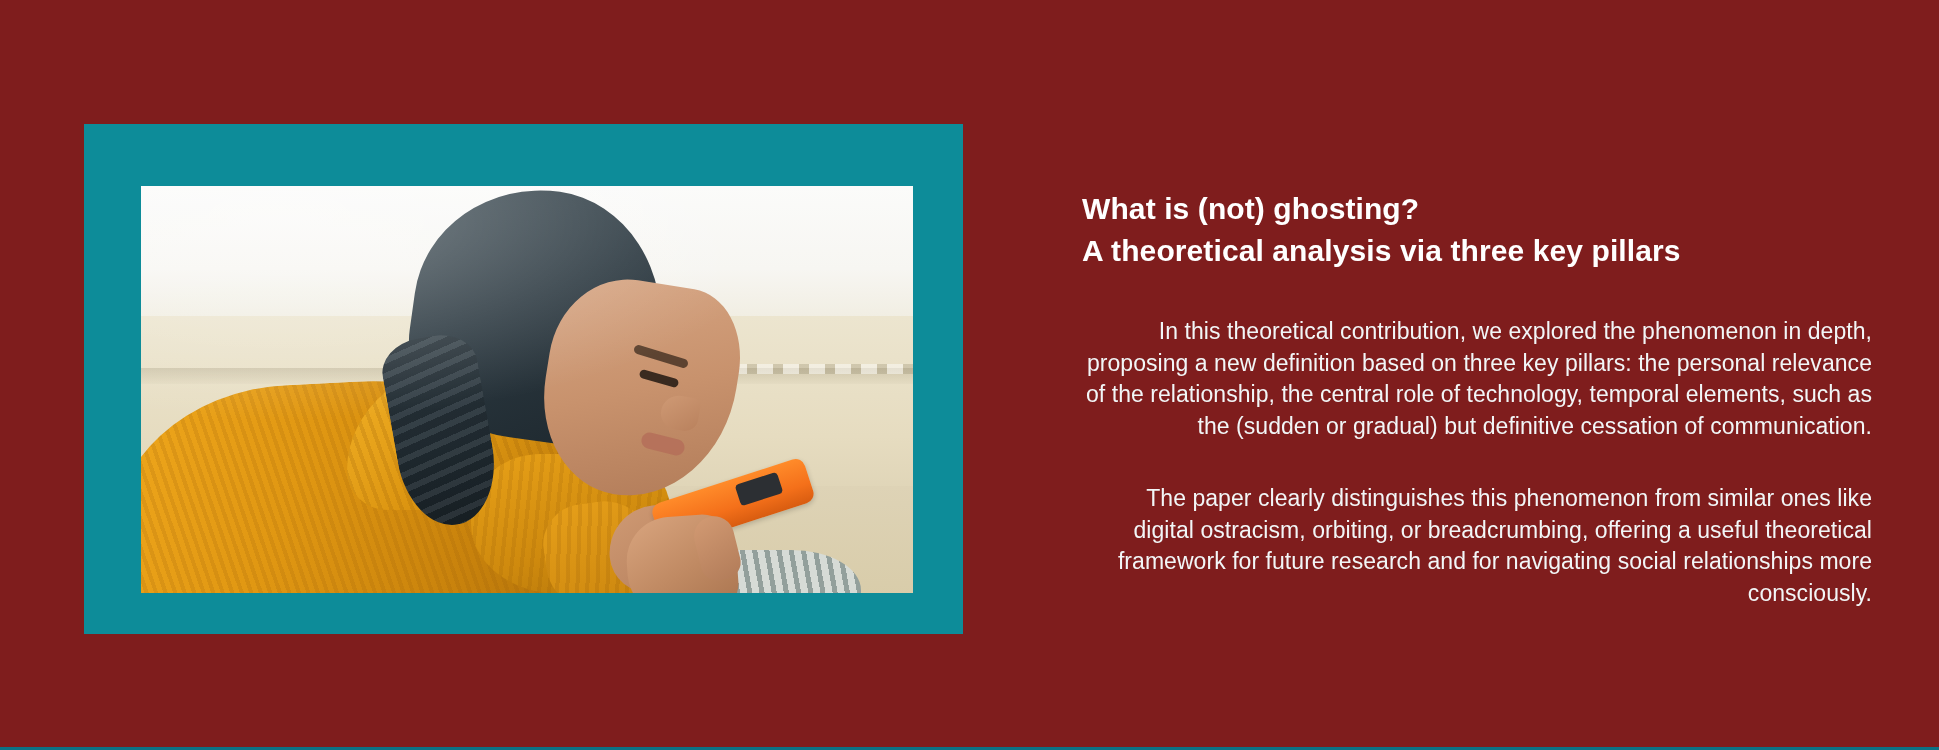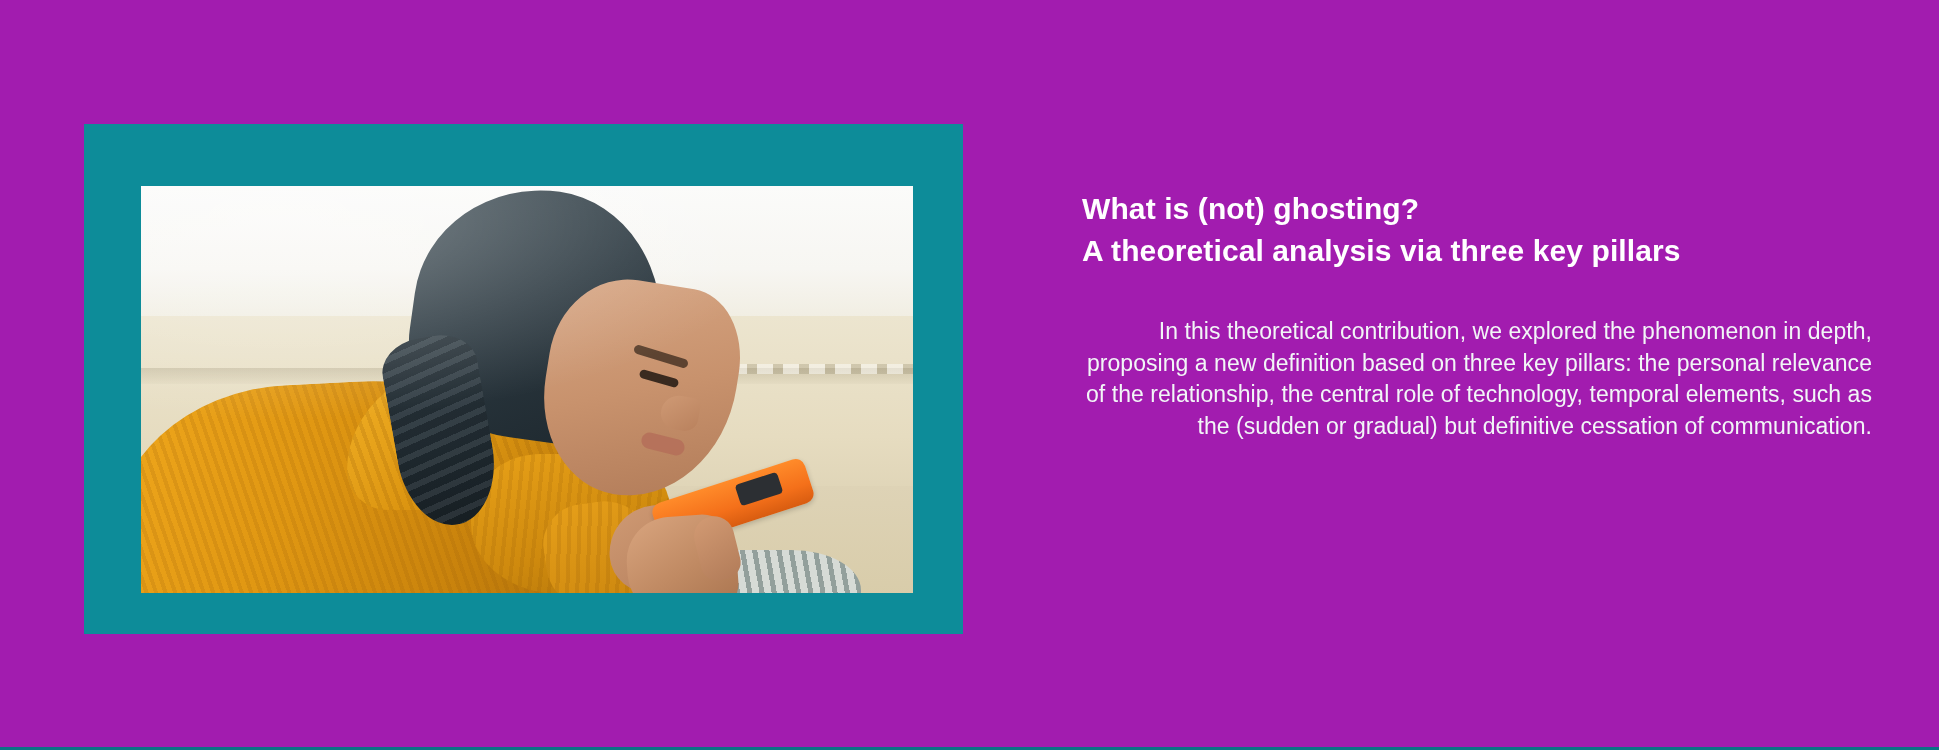--- a/index.html
+++ b/index.html
@@ -12,21 +12,21 @@
     height: 750px;
     overflow: hidden;
     font-family: "Liberation Sans", sans-serif;
     background: #056271;
   }
 
   .slide {
     position: relative;
     width: 1939px;
     height: 750px;
-    background: #a21caf;
+    background: #7f1d1d;
     box-sizing: border-box;
   }
 
   
   .bottom-rule {
     position: absolute;
     left: 0;
     bottom: 0;
     width: 1939px;
     height: 3px;
@@ -336,18 +336,19 @@
 
   <div class="text-col">
 
     <h1 class="title">
       <span class="line">What is (not) ghosting?</span>
       <span class="line">A theoretical analysis via three key pillars</span>
     </h1>
 
     <div class="body-block">
       <p class="para">In this theoretical contribution, we explored the phenomenon in depth, proposing a new definition based on three key pillars: the personal relevance of the relationship, the central role of technology, temporal elements, such as the (sudden or gradual) but definitive cessation of communication.</p>
+      <p class="para">The paper clearly distinguishes this phenomenon from similar ones like digital ostracism, orbiting, or breadcrumbing, offering a useful theoretical framework for future research and for navigating social relationships more consciously.</p>
     </div>
 
   </div>
 
   <div class="bottom-rule"></div>
 </div>
 
 </body></html>

